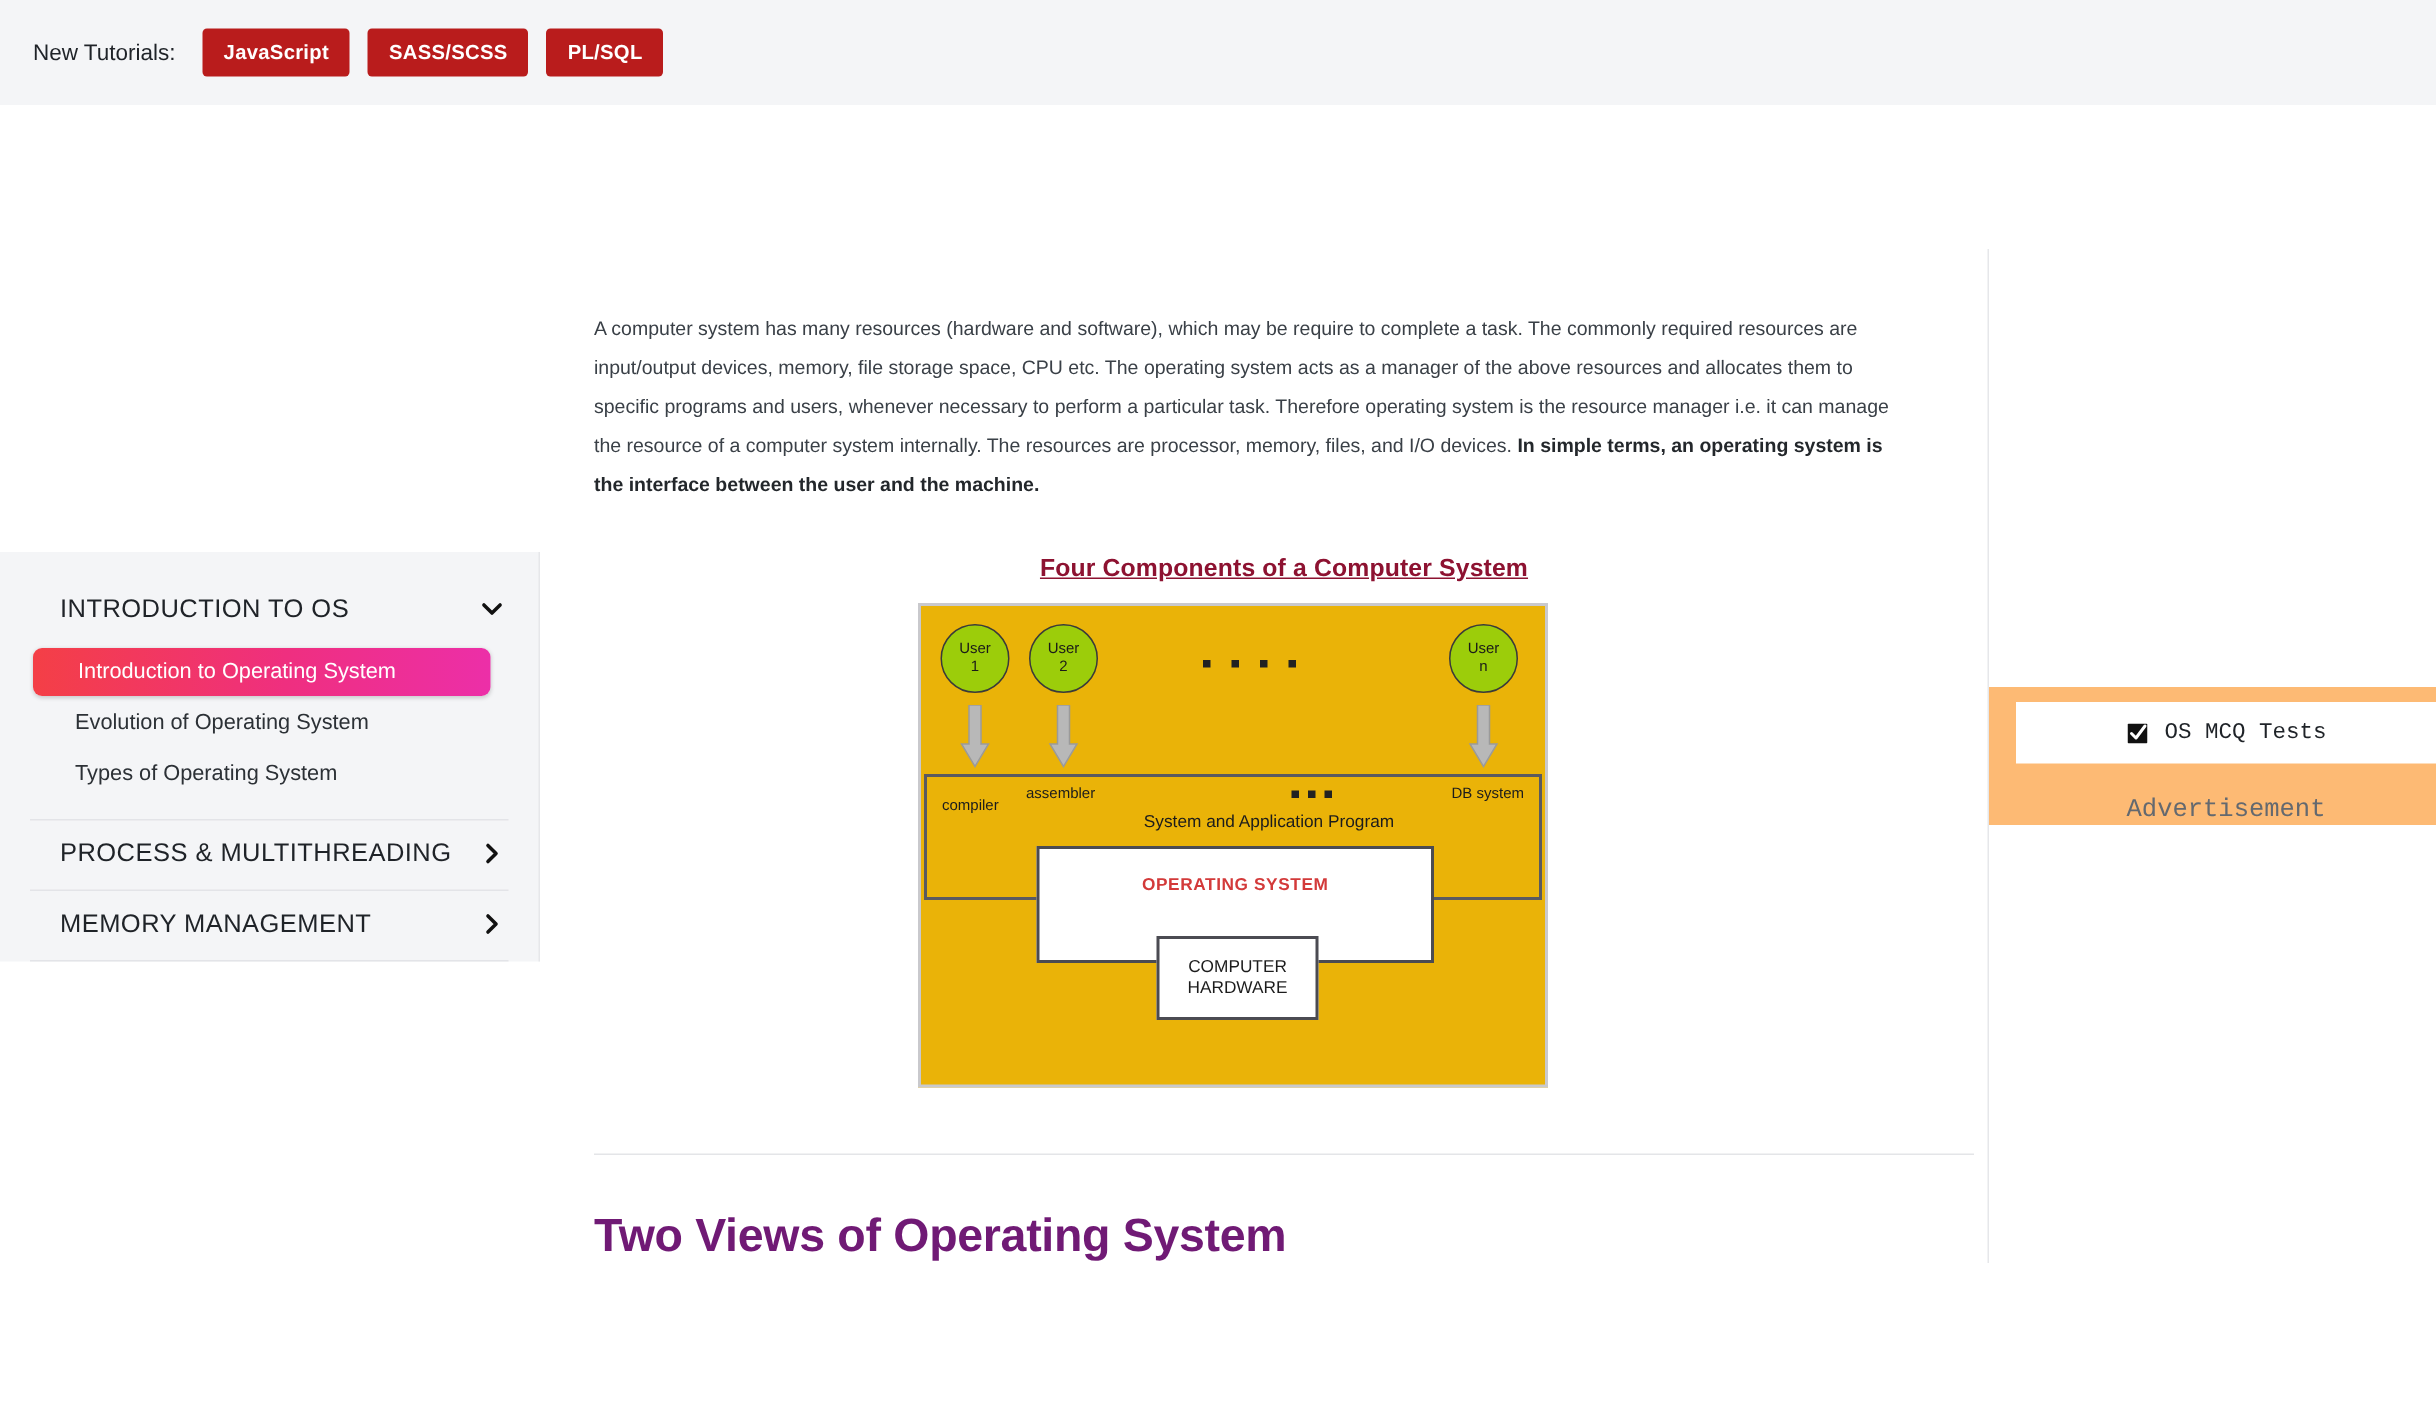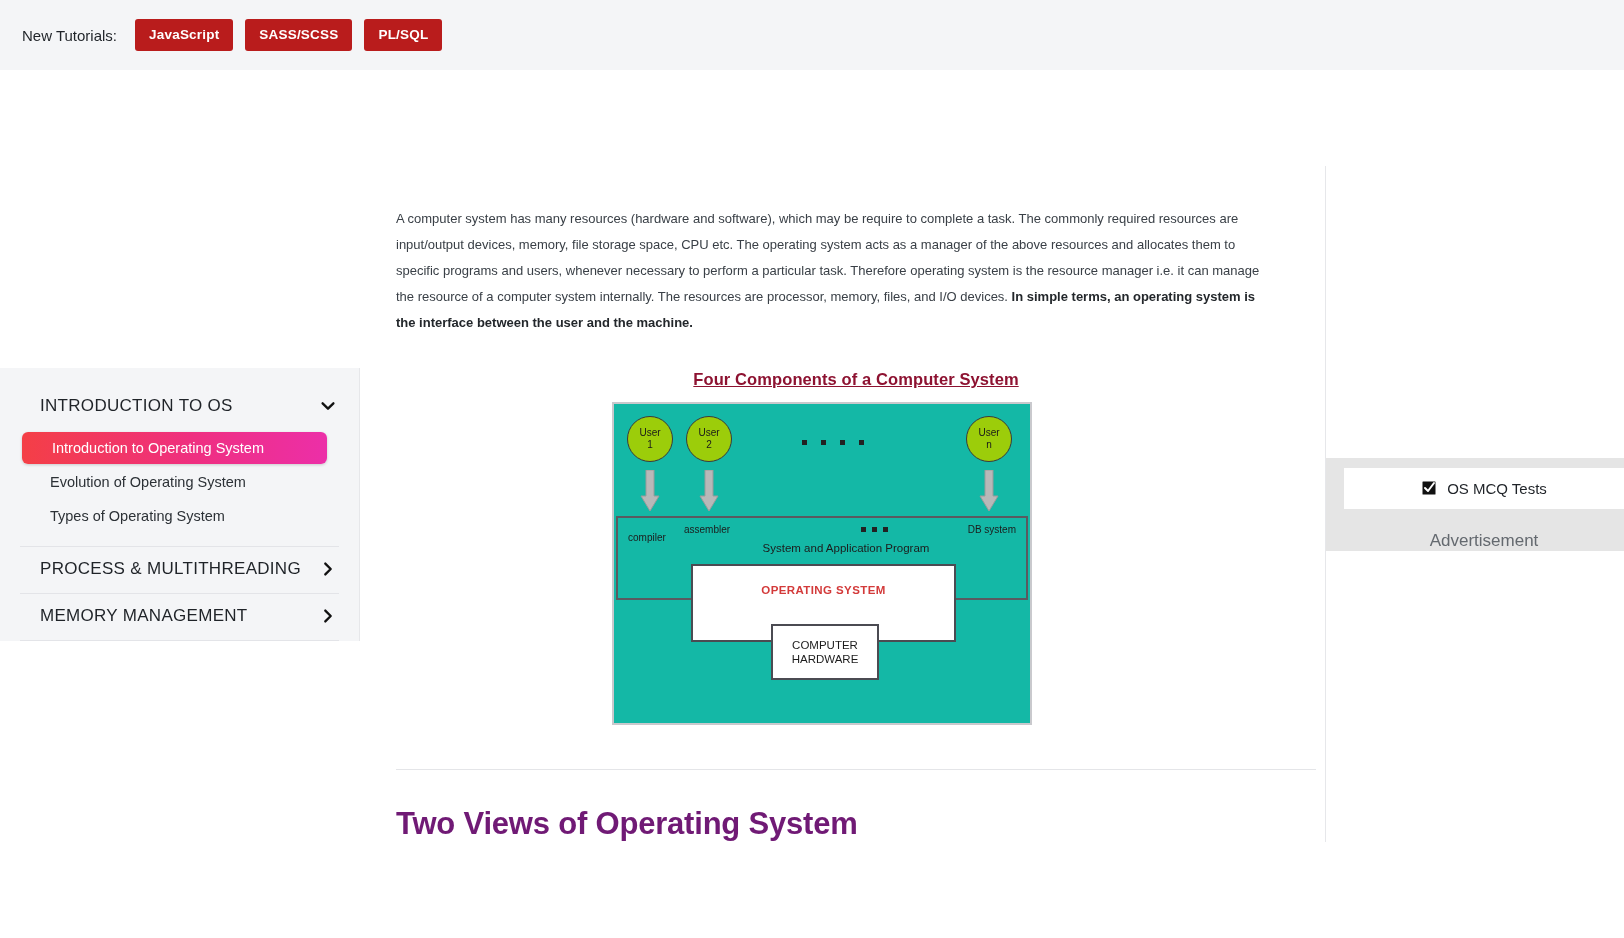--- a/index.html
+++ b/index.html
@@ -115,21 +115,21 @@
     text-decoration: underline;
     margin-bottom: 13px;
     letter-spacing: .1px;
   }
   .fig-box {
     position: relative;
     width: 420px;
     height: 323px;
     margin: 0 auto 0 216px;
     border: 2px solid #c9c9cd;
-    background: #14b8a6;
+    background: #eab308;
   }
   .user-circle {
     position: absolute;
     width: 46px; height: 46px;
     border-radius: 50%;
     background: #9ccd0a;
     border: 1px solid #3a3a3a;
     display: flex; flex-direction: column;
     align-items: center; justify-content: center;
     font-size: 10px; color: #1a1a1a; line-height: 12px;
@@ -198,22 +198,23 @@
     font-size: 31px;
     font-weight: bold;
     color: #701a75;
     letter-spacing: -.2px;
   }
 
   
   .rail {
     width: 298px;
     flex: 0 0 298px;
-    background: #e5e5e5;
+    background: #fdba74;
     padding-top: 10px;
+    font-family: Liberation Mono, monospace;
   }
   .rail-card {
     background: #ffffff;
     margin-left: 18px;
     padding: 12px 10px;
     display: flex;
     align-items: center;
     justify-content: center;
     gap: 10px;
     cursor: pointer;

